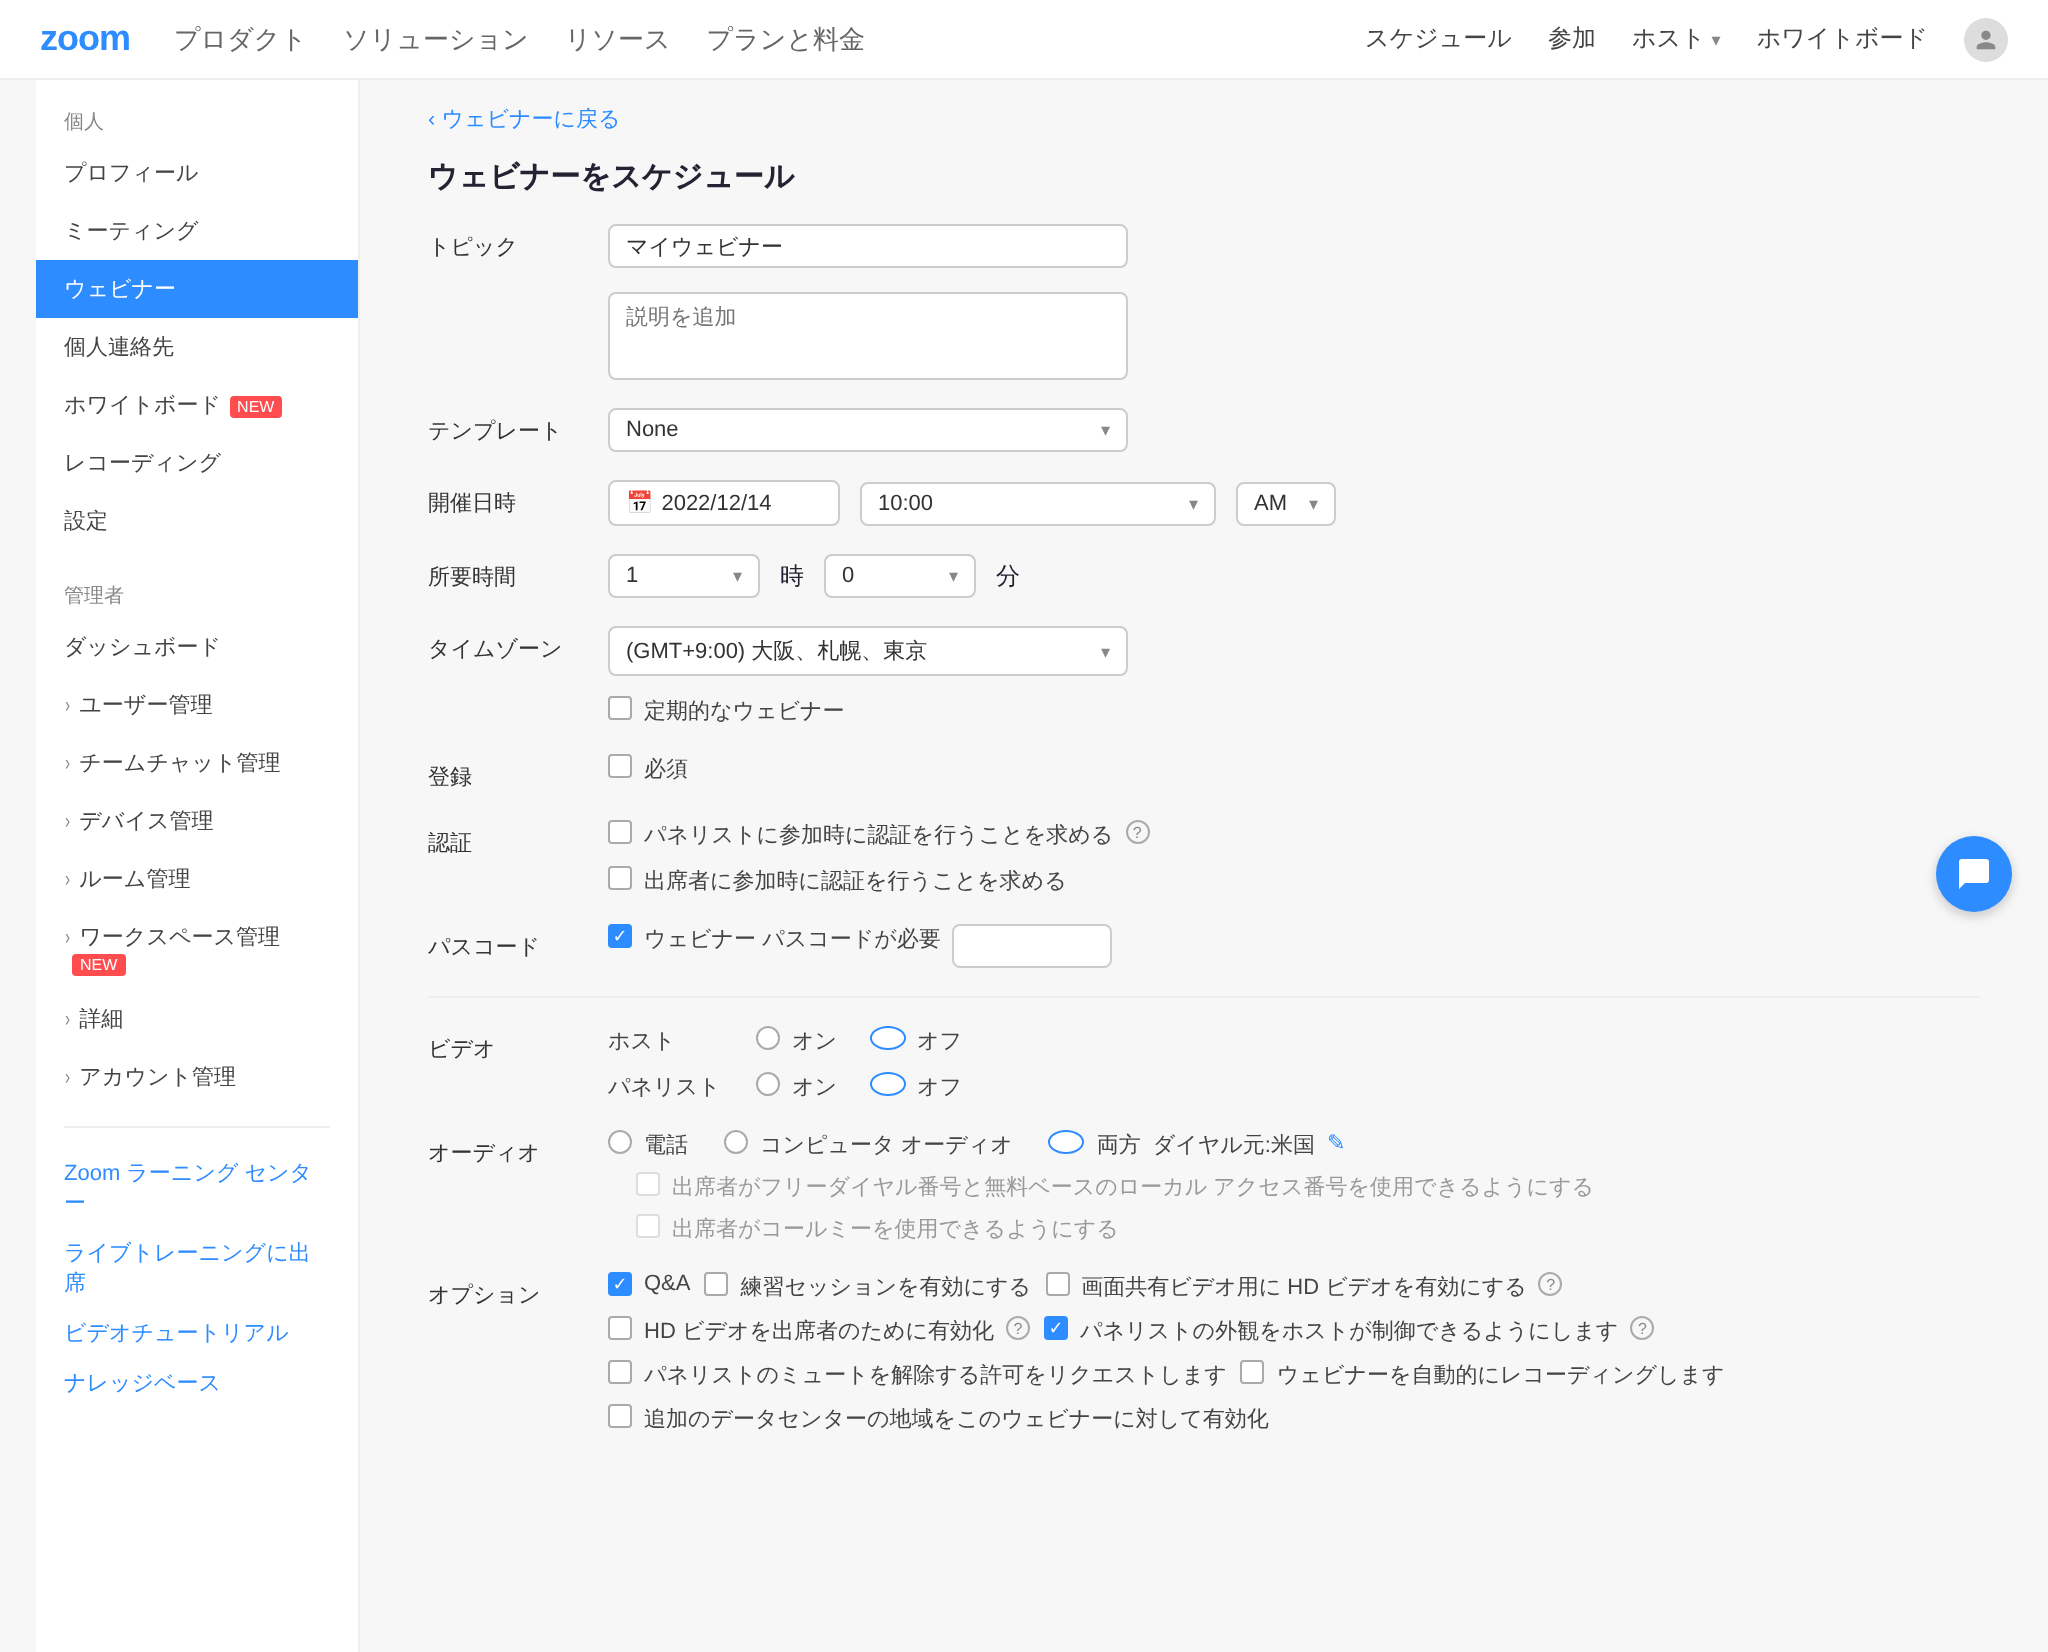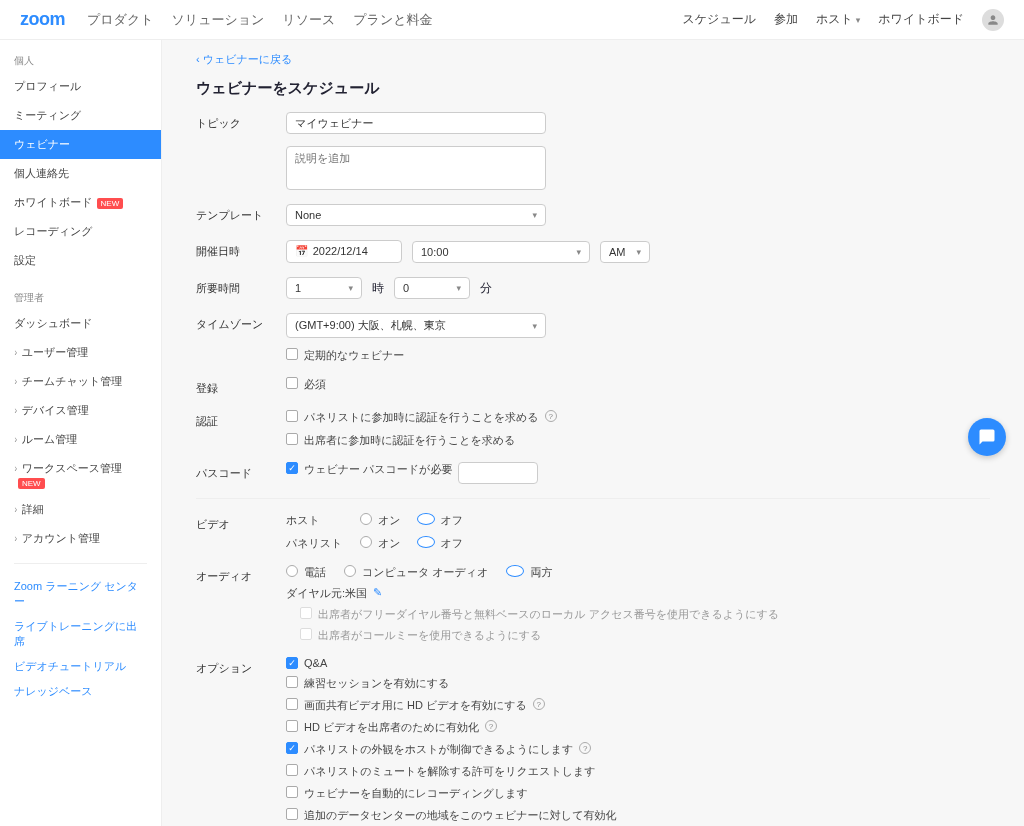--- a/index.html
+++ b/index.html
@@ -6,21 +6,21 @@
     body { width:1024px; height:826px; background:#f7f7f7; overflow:hidden; font-size:12px; color:#232333;}
     .topbar { height:40px; background:#fff; display:flex; align-items:center; padding:0 20px; border-bottom:1px solid #eee;}
     .topbar .logo { color:#2d8cff; font-weight:700; font-size:18px; letter-spacing:-0.5px;}
     .topnav { display:flex; gap:18px; margin-left:22px;}
     .topnav a { color:#666; font-size:13px; text-decoration:none; cursor:pointer;}
     .topnav-right { margin-left:auto; display:flex; align-items:center; gap:18px;}
     .topnav-right a{ color:#444; font-size:12px; text-decoration:none; cursor:pointer;}
     .avatar { width:22px; height:22px; border-radius:50%; background:#ddd; display:flex; align-items:center; justify-content:center;}
     .avatar svg{ width:14px; height:14px; fill:#888;}
     .chev{font-size:9px; margin-left:3px; color:#888;}
-    .body { display:flex; height:786px;}
+    .body { display:flex; height:786px;padding-left:18px;}
     .sidebar{ width:162px; background:#fff; border-right:1px solid #eee; height:100%; overflow:auto; padding-top:8px;}
     .sh{ padding:6px 14px 4px; font-size:10px; color:#888;}
     .sidebar .item{ display:block; padding:7px 14px; font-size:11px; color:#444; cursor:pointer;}
     .sidebar .item.active{ background:#2d8cff; color:#fff;}
     .badge{ background:#ff4d4f; color:#fff; font-size:8px; padding:1px 4px; border-radius:2px; margin-left:4px;}
     .sidebar .caret::before{ content:"›"; display:inline-block; transform:scaleX(0.7); margin-right:4px; color:#888;}
     .sidebar .divider{ height:1px; background:#eee; margin:10px 14px;}
     .sidebar .link{ display:block; padding:5px 14px; font-size:11px; color:#2d8cff; cursor:pointer;}
     .main{ flex:1; overflow:auto; padding:12px 34px 40px;}
     .back{ color:#2d8cff; font-size:11px; cursor:pointer; margin-bottom:12px; display:inline-block;}
@@ -221,21 +221,21 @@
           <span class="radio"></span>
             <span>オン</span>
           <span class="radio sel blue" style="margin-left:10px"></span>
             <span>オフ</span>
         </div>
       </div>
     </div>
 
     <div class="row">
       <div class="lbl">オーディオ</div>
-      <div class="ctl" style="flex-direction:column; align-items:flex-start; gap:6px;">
+      <div class="ctl" style="flex-direction:row; align-items:flex-start; gap:6px;">
         <div class="cline">
           <span class="radio"></span>
             <span>電話</span>
           <span class="radio" style="margin-left:12px"></span>
             <span>コンピュータ オーディオ</span>
           <span class="radio sel blue" style="margin-left:12px"></span>
             <span>両方</span>
         </div>
         <div class="cline">
             <span>ダイヤル元:米国</span> 
@@ -247,21 +247,21 @@
           </div>
         <div class="cline muted" style="margin-left:14px">
             <span class="cb" style="border-color:#ddd"></span>
             <span>出席者がコールミーを使用できるようにする</span>
           </div>
       </div>
     </div>
 
     <div class="row">
       <div class="lbl">オプション</div>
-      <div class="ctl" style="flex-direction:column; align-items:flex-start; gap:7px;" id="opts">
+      <div class="ctl" style="flex-direction:row; align-items:flex-start; gap:7px;" id="opts">
       <div class="cline">
             <span class="cb checked"></span>
             <span>Q&amp;A</span>
           </div>
           <div class="cline">
             <span class="cb"></span>
             <span>練習セッションを有効にする</span>
           </div>
           <div class="cline">
             <span class="cb"></span>

